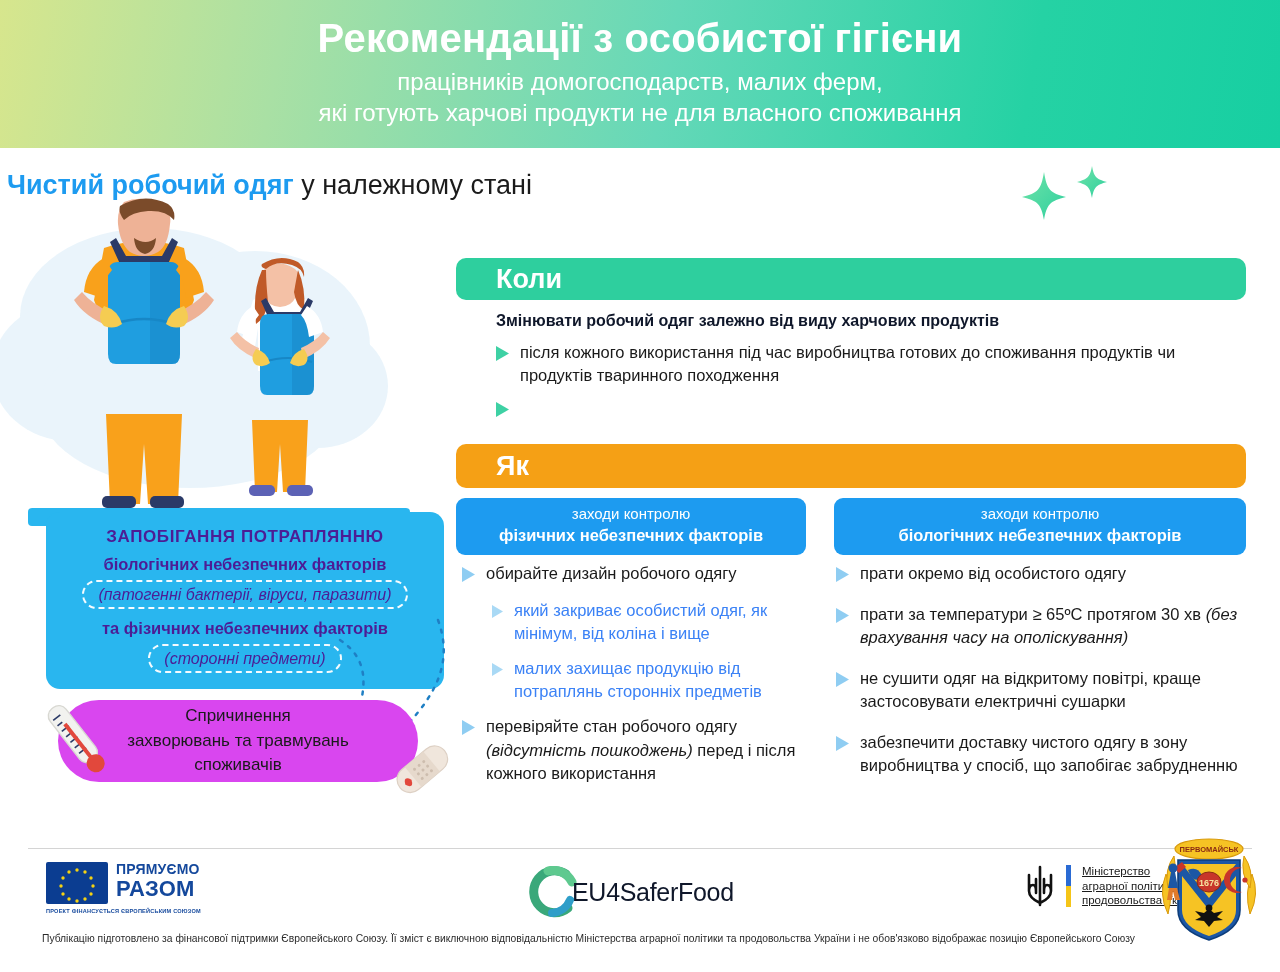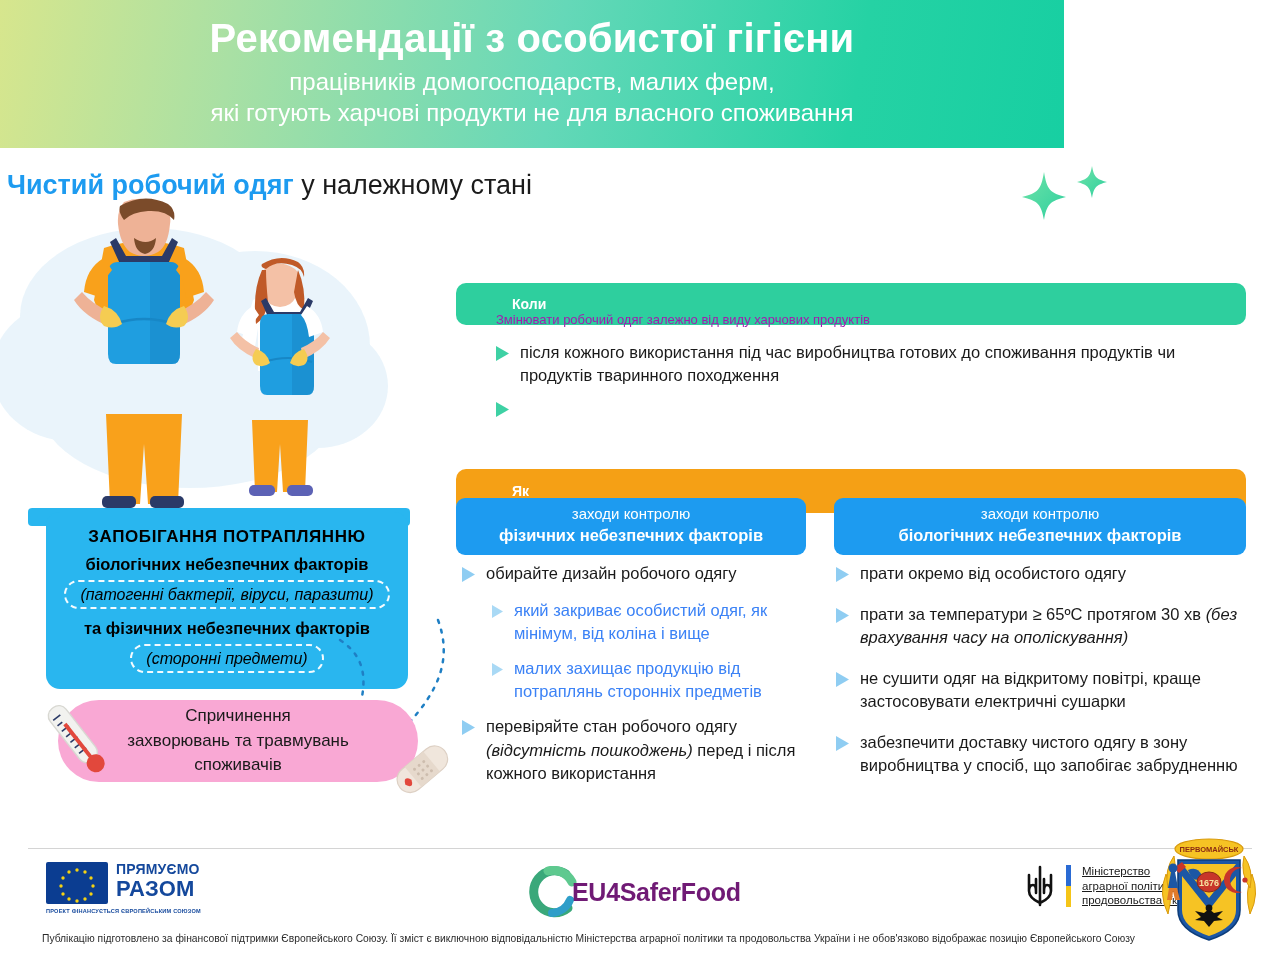--- a/index.html
+++ b/index.html
@@ -8,21 +8,21 @@
     background:#ffffff;
     font-family:"Liberation Sans", sans-serif;
     color:#1a1a1a;
     overflow:hidden;
     position:relative;
   }
   .page{position:relative;width:1280px;height:972px;}
 
   
   .header{
-    position:absolute;left:0;top:0;width:1064px;height:148px;
+    position:absolute;left:0;top:0;width:1280px;height:148px;
     background:linear-gradient(100deg,#d7e68d 0%,#a9e0a4 22%,#65d8b8 52%,#25d2a4 80%,#17cfa2 100%);
     text-align:center;
     box-sizing:border-box;
     padding-top:16px;
   }
   .header-title{
     font-size:40px;font-weight:bold;color:#ffffff;letter-spacing:.2px;
     line-height:1.12;margin:0;
   }
   .header-sub{
@@ -35,57 +35,57 @@
     font-size:27px;font-weight:400;color:#1b1b1b;
   }
   .section-title b{color:#1d9bf0;font-weight:bold;}
   .sparkle-wrap{position:absolute;left:1012px;top:166px;width:110px;height:56px;}
 
   
   .illus{position:absolute;left:0px;top:196px;width:440px;height:330px;}
 
   
   .blue-box{
-    position:absolute;left:46px;top:512px;width:362px;
+    position:absolute;left:46px;top:512px;width:398px;
     background:#29b6ef;border-radius:14px;
     padding:14px 12px 16px;box-sizing:border-box;
-    text-align:center;color:#000000;
+    text-align:center;color:#4c1d95;
   }
   .bb-t1{font-size:17px;font-weight:bold;letter-spacing:.6px;line-height:1.25;}
   .bb-t2{font-size:16.5px;font-weight:bold;margin-top:7px;line-height:1.25;}
   .bb-dash{
     display:inline-block;margin-top:5px;
     border:2px dashed rgba(255,255,255,.95);
     border-radius:22px;padding:3px 14px;
     font-size:16px;font-style:italic;font-weight:normal;line-height:1.2;
   }
   .bb-t3{font-size:16.5px;font-weight:bold;margin-top:9px;line-height:1.25;}
 
   
   .pink-box{
     position:absolute;left:58px;top:700px;width:360px;height:82px;
-    background:#f9a8d4;border-radius:41px;
+    background:#d946ef;border-radius:41px;
     display:flex;align-items:center;justify-content:center;
     text-align:center;
   }
   .pink-text{font-size:17px;color:#1a1a1a;line-height:1.45;font-weight:400;}
 
   
   .bar{
     position:absolute;border-radius:10px;box-sizing:border-box;
     display:flex;align-items:center;
-    padding-left:56px;
-    font-size:14px;font-weight:bold;color:#ffffff;margin-top:25px;
+    padding-left:40px;
+    font-size:27px;font-weight:bold;color:#ffffff;
   }
   .bar-koly{left:456px;top:258px;width:790px;height:42px;background:#2ecf9e;}
   .bar-yak{left:456px;top:444px;width:790px;height:44px;background:#f5a015;}
 
   .koly-lead{
     position:absolute;left:496px;top:312px;width:760px;
-    font-size:13px;color:#a21caf;font-weight:400;
+    font-size:16px;color:#0f172a;font-weight:700;
   }
   .koly-list{position:absolute;left:496px;top:341px;width:740px;}
 
   .li{display:flex;align-items:flex-start;margin-bottom:10px;}
   .li .tri{flex:0 0 auto;margin-right:11px;margin-top:5px;}
   .li .txt{font-size:16.5px;line-height:1.38;color:#1a1a1a;}
 
   .col-head{
     position:absolute;background:#1d9bf0;border-radius:9px;
     color:#fff;text-align:center;box-sizing:border-box;
@@ -112,21 +112,21 @@
   
   .footer-rule{position:absolute;left:28px;top:848px;width:1224px;height:1px;background:#d4d4d4;}
   .eu-logo{position:absolute;left:46px;top:862px;width:160px;}
   .eu-flag{width:62px;height:42px;background:#0b3d91;border-radius:2px;position:relative;float:left;}
   .eu-words{margin-left:70px;color:#14489c;font-weight:bold;line-height:1;}
   .eu-w1{font-size:14px;letter-spacing:.2px;}
   .eu-w2{font-size:22px;letter-spacing:.2px;margin-top:2px;}
   .eu-cap{clear:both;padding-top:4px;font-size:5.6px;font-weight:bold;color:#14489c;letter-spacing:.2px;}
 
   .esf{position:absolute;left:528px;top:866px;display:flex;align-items:center;}
-  .esf-txt{font-size:25px;font-weight:bold;color:#701a75;letter-spacing:-.3px;margin-left:-10px;}
+  .esf-txt{font-size:25px;font-weight:normal;color:#0f172a;letter-spacing:-.3px;margin-left:-10px;}
 
   .min{position:absolute;left:1025px;top:864px;display:flex;align-items:center;}
   .min-bar{width:5px;height:42px;background:linear-gradient(#2a6bd4 0 50%,#f5c518 50% 100%);margin:0 11px;}
   .min-txt{font-size:11.5px;line-height:1.28;color:#1a1a1a;text-decoration:underline;}
 
   .crest{position:absolute;left:1152px;top:838px;width:114px;height:108px;}
 
   .disclaim{
     position:absolute;left:42px;top:932px;width:1100px;
     font-size:10.3px;line-height:1.45;color:#2b2b2b;

